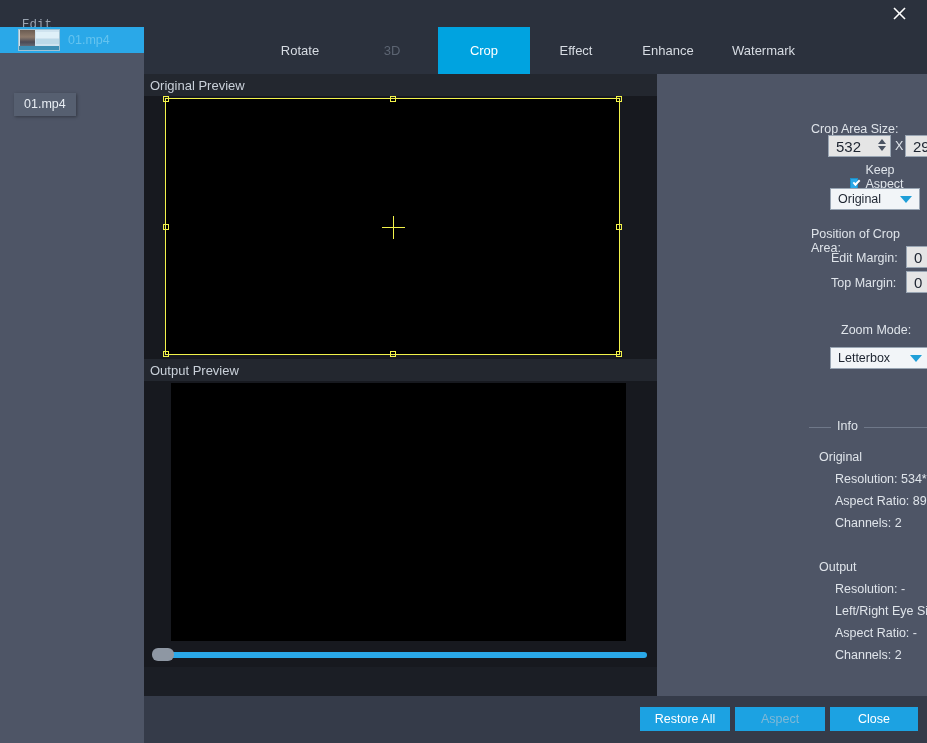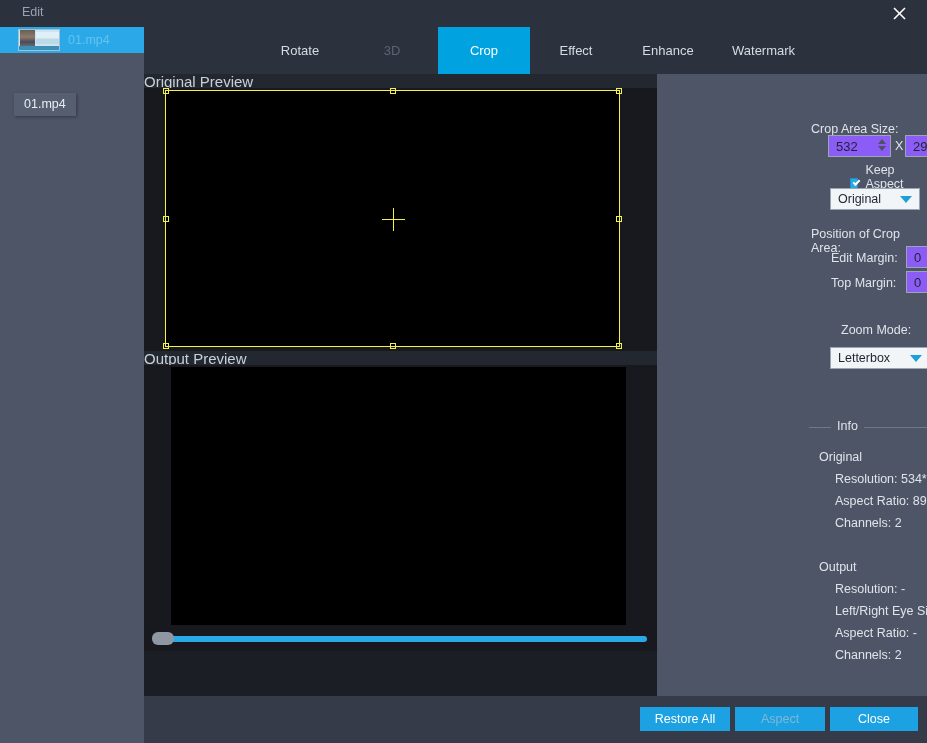--- a/index.html
+++ b/index.html
@@ -15,22 +15,22 @@
     color: #d8dde4;
     overflow: hidden;
     position: relative;
   }
   
   #titlebar {
     position: absolute; left: 0; top: 0; width: 927px; height: 27px;
     background: #2b313d;
   }
   #title-text {
-    position: absolute; left: 22px; top: 5px;
-    font-size: 12.5px; color: #9aa3b0;
+    position: absolute; left: 22px; top: 18px;
+    font-size: 12.5px; color: #9aa3b0; font-family: Liberation Mono, monospace;
   }
   #close-btn {
     position: absolute; right: 8px; top: 0; width: 40px; height: 27px;
     display: flex; align-items: center; justify-content: center;
     cursor: pointer;
   }
   #close-btn svg { display: block; }
 
   
   #sidebar {
@@ -96,23 +96,23 @@
   }
   .tab.active { background: #00a3e0; color: #ffffff; }
   .tab.disabled { color: #5c6472; cursor: default; }
 
   
   #preview-col {
     position: absolute; left: 0; top: 47px; width: 513px; height: 669px;
     background: #1b1e25;
   }
   .panel-caption {
-    height: 14px; 
+    height: 22px; padding-left: 6px;
     display: flex; align-items: center;
-    font-size: 15px; color: #c9d0d9;
+    font-size: 13px; color: #c9d0d9;
     background: #23272f;
   }
   #orig-stage {
     position: relative; width: 513px; height: 263px;
     background: #17191f;
   }
   #orig-video {
     position: absolute; left: 22px; top: 2px; width: 453px; height: 256px;
     background: #000000;
   }
@@ -189,23 +189,23 @@
   }
 
   
   #options {
     position: absolute; left: 513px; top: 47px; width: 270px; height: 669px;
     background: #4e5566;
   }
   .opt-label { color: #dfe4ea; font-size: 12.5px; }
   #crop-size-label { position: absolute; left: 154px; top: 48px; }
   .spin {
-    position: relative; background: #8b5cf6; border: 1px solid #9aa6b4;
+    position: relative; background: #e5e5e5; border: 1px solid #9aa6b4;
     height: 22px; display: inline-flex; align-items: center;
-    color: #1d2430; font-size: 13px;
+    color: #1d2430; font-size: 15px;
   }
   .spin .sv { padding-left: 7px; }
   .spin .arrows {
     position: absolute; right: 4px; top: 3px;
     display: flex; flex-direction: column; align-items: center; gap: 2px;
   }
   .spin .arrows i {
     display: block; width: 0; height: 0;
     border-left: 4px solid transparent; border-right: 4px solid transparent;
   }

